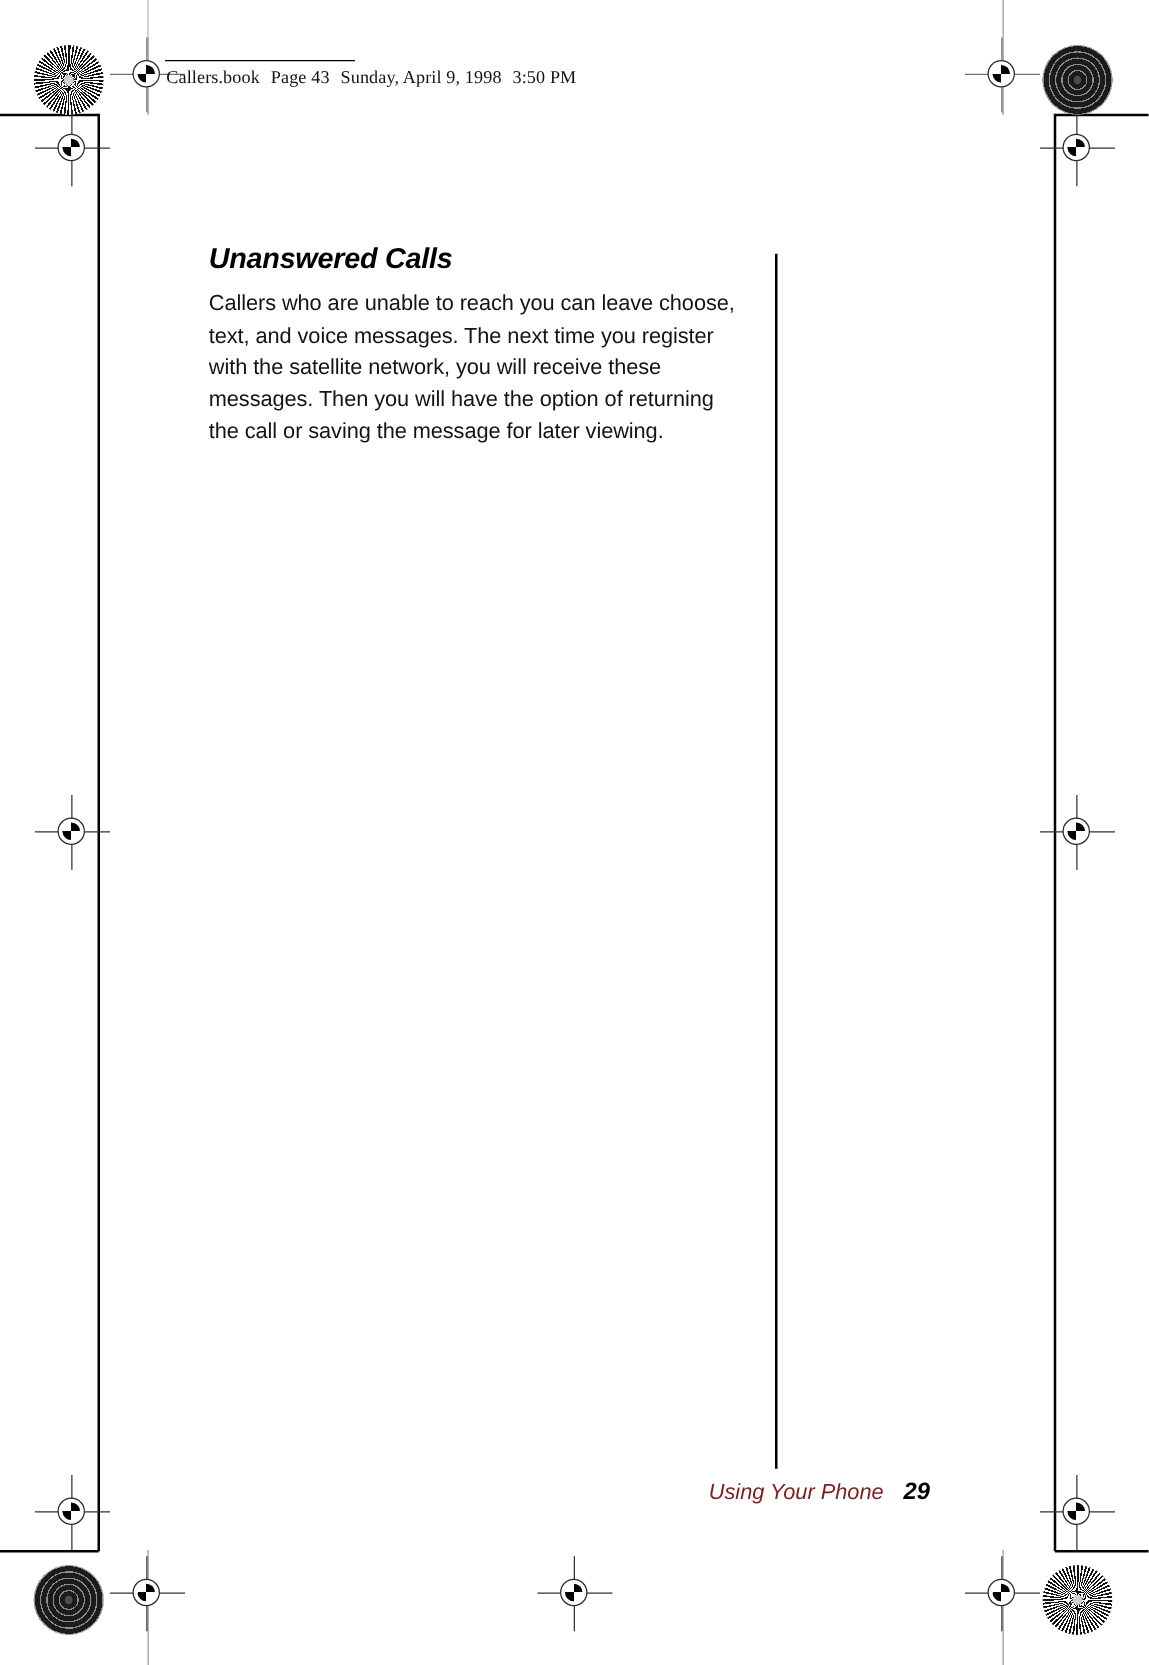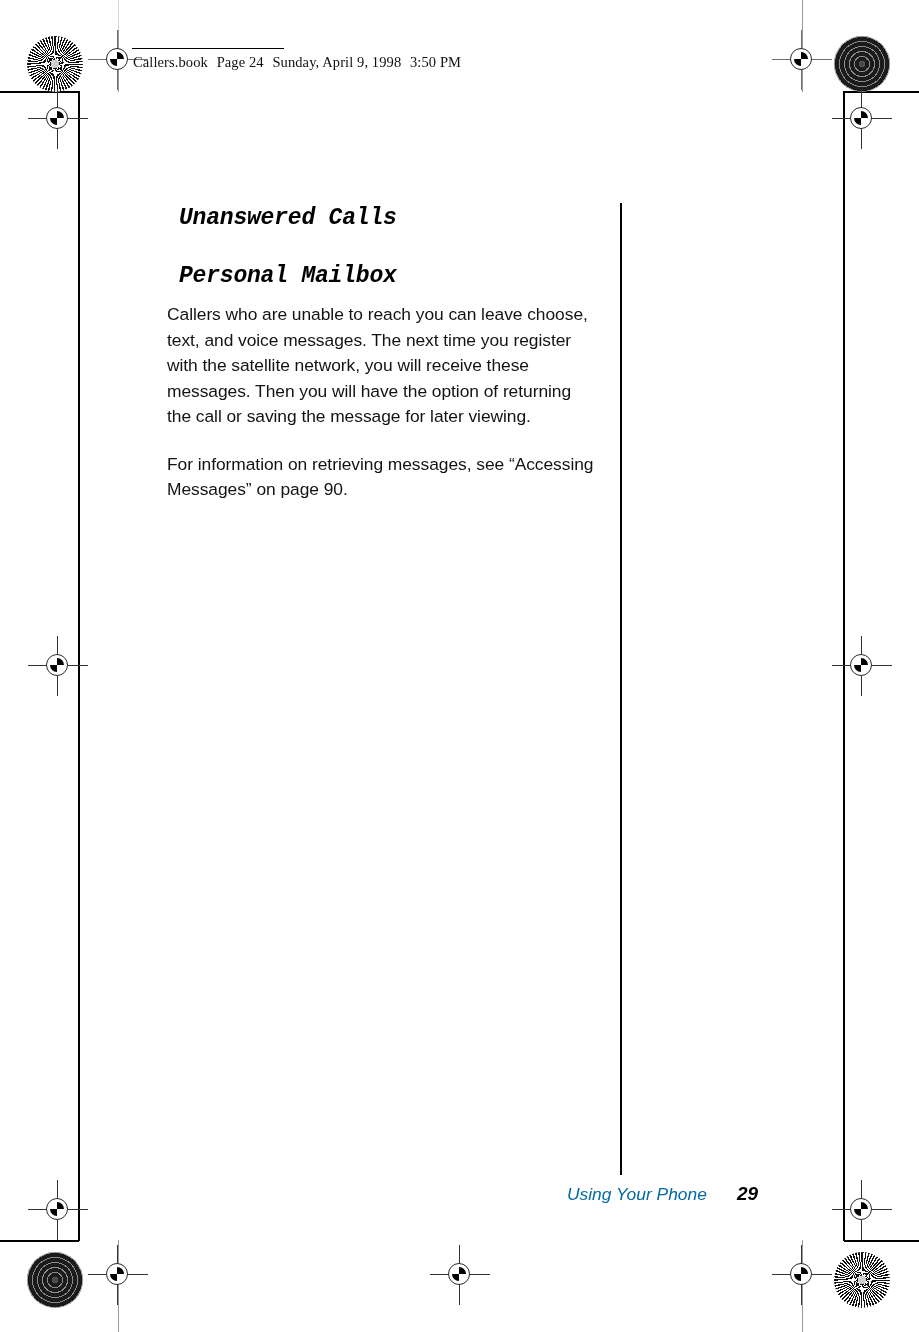--- a/index.html
+++ b/index.html
@@ -132,22 +132,22 @@
 
   
   .content {
     position: absolute;
     left: 167px;
     top: 192px;
     width: 432px;
   }
 
   h2.sec {
-    margin: 12px;
-    font-family: Liberation Mono, monospace;
+    margin: 0;
+    font-family: Liberation Sans, sans-serif;
     font-style: italic;
     font-weight: bold;
     font-size: 23px;
     line-height: 28px;
     color: #000000;
     letter-spacing: -0.2px;
   }
   h2.sec.second { margin-top: 30px; }
 
   p.body {
@@ -171,29 +171,29 @@
   .footer {
     position: absolute;
     left: 567px;
     top: 1183px;
     white-space: nowrap;
   }
   .footer .fname {
     font-family: "Liberation Sans", sans-serif;
     font-style: italic;
     font-size: 17.4px;
-    color: #0369a1;
+    color: #7f1d1d;
   }
   .footer .fnum {
     font-family: "Liberation Sans", sans-serif;
     font-style: italic;
     font-weight: bold;
     font-size: 19px;
     color: #000000;
-    margin-left: 30px;
+    margin-left: 16px;
   }
 </style>
 </head>
 <body>
 
 <div class="page">
 
   <div class="crop-line-v" style="left:118px; top:0; height:92px;"></div>
   <div class="crop-line-v" style="left:802px; top:0; height:92px;"></div>
   <div class="crop-line-v" style="left:118px; top:1240px; height:92px;"></div>
@@ -288,36 +288,34 @@
 
   <div class="reg" style="left:772px; top:1245px;">
     <div class="bar-h dark"></div>
     <div class="bar-v dark"></div>
     <div class="ring"></div>
     <div class="pie"></div>
   </div>
 
   <div class="slug">
     <span>Callers.book</span><span class="sp"></span>
-    <span>Page 24</span><span class="sp"></span>
+    <span>Page 43</span><span class="sp"></span>
     <span>Sunday,</span>
     <span>April 9, 1998</span><span class="sp"></span>
     <span>3:50 PM</span>
   </div>
 
   <div class="content">
 
     <h2 class="sec">Unanswered Calls</h2>
 
 
-    <h2 class="sec second">Personal Mailbox</h2>
 
     <p class="body">Callers who are unable to reach you can leave choose, text, and voice messages. The next time you register with the satellite network, you will receive these messages. Then you will have the option of returning the call or saving the message for later viewing.</p>
 
-    <p class="body spaced">For information on retrieving messages, see “Accessing Messages” on page 90.</p>
 
   </div>
 
   <div class="rule-v" style="left:620px; top:203px; height:972px;"></div>
 
   <div class="footer">
     <span class="fname">Using Your Phone</span><span class="fnum">29</span>
   </div>
 
 </div>

